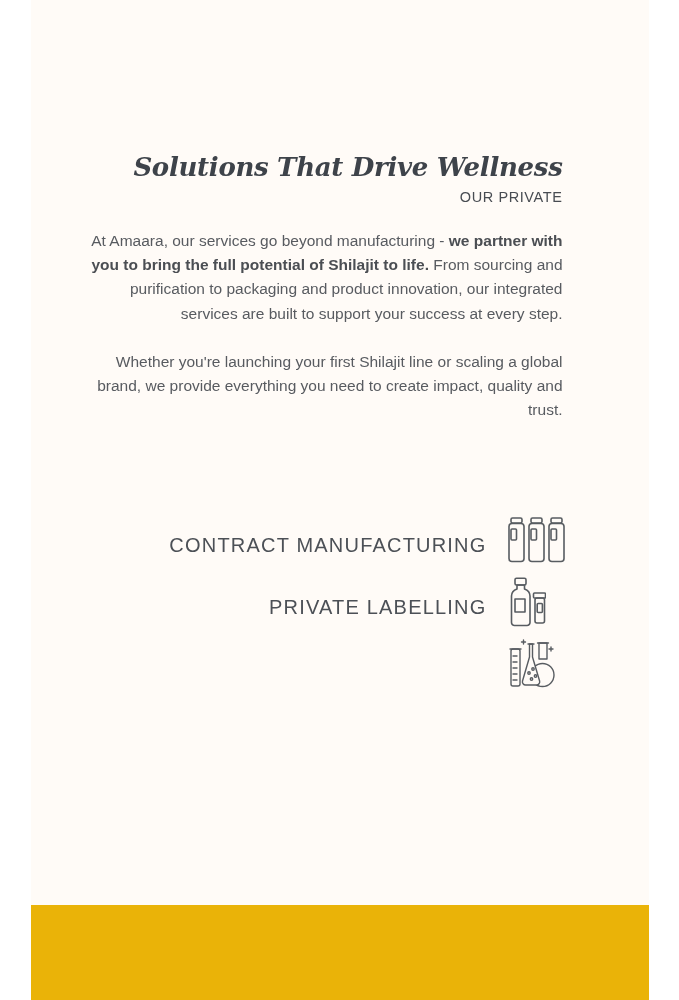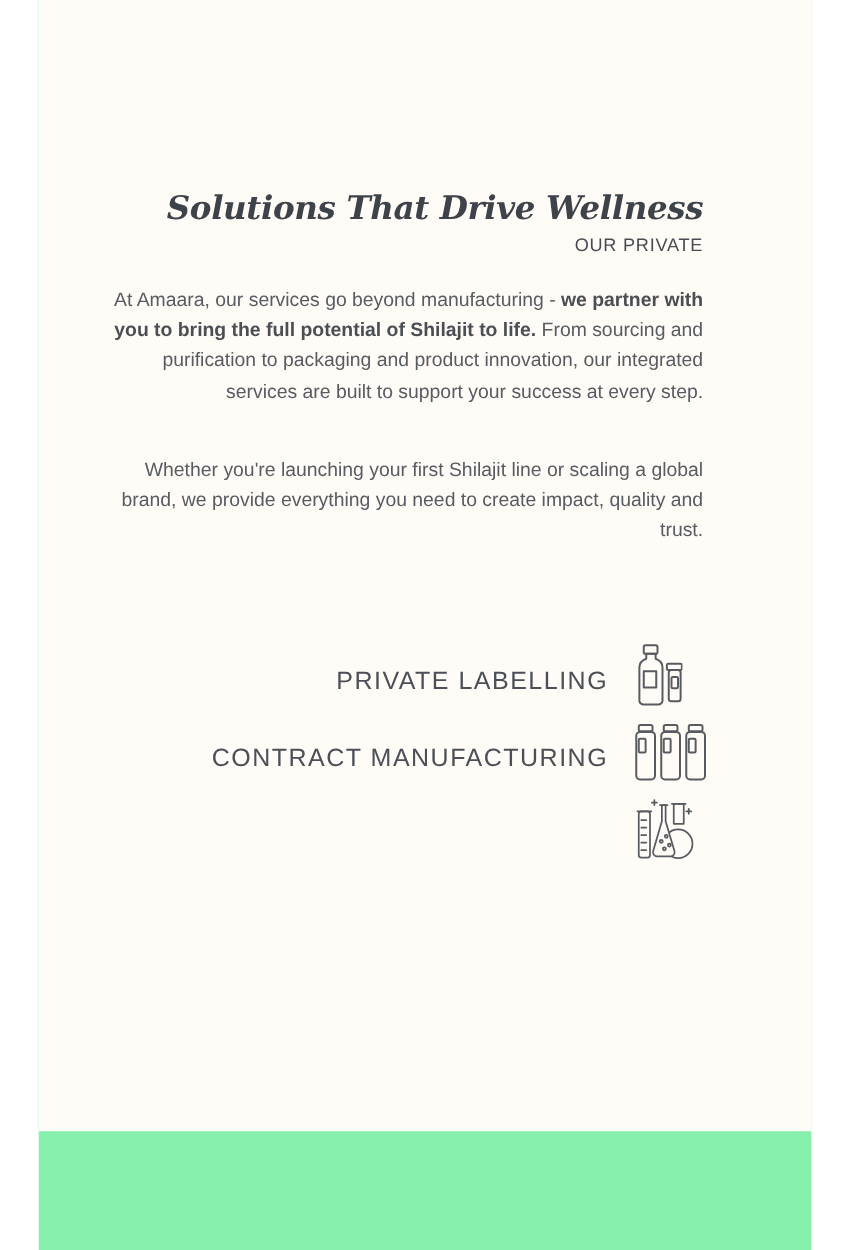--- a/index.html
+++ b/index.html
@@ -2,21 +2,21 @@
 <html><head>
 <meta charset="utf-8">
 <style>
   * { margin: 0; padding: 0; box-sizing: border-box; }
   html, body { background: #ffffff; }
   .page {
     position: relative;
     width: 618px;
     height: 1000px;
     margin: 0 auto;
-    background: #86efac;
+    background: #eab308;
     overflow: hidden;
     font-family: "Liberation Sans", sans-serif;
   }
   .cream-bg {
     position: absolute;
     top: 0; left: 0;
     width: 679px;
     height: 905px;
     background: #fffbf7;
   }
@@ -47,21 +47,21 @@
     position: absolute;
     right: 86px;
     width: 487px;
     text-align: right;
     font-size: 15.5px;
     line-height: 24.2px;
     color: #585b60;
   }
   .intro strong { font-weight: 700; color: #4b4e53; }
   .intro-1 { top: 229px; }
-  .intro-2 { top: 350px; margin-top: 15px; }
+  .intro-2 { top: 350px; }
   .services {
     position: absolute;
     top: 514px;
     right: 84px;
   }
   .service-row {
     display: flex;
     align-items: center;
     justify-content: flex-end;
     height: 62px;
@@ -91,52 +91,52 @@
   <h1 class="page-title">Solutions That Drive Wellness</h1>
   <div class="section-subtitle">OUR PRIVATE</div>
 
   <p class="intro intro-1"><span>At Amaara, our services go beyond manufacturing - </span><strong>we partner with you to bring the full potential of Shilajit to life.</strong><span> From sourcing and purification to packaging and product innovation, our integrated services are built to support your success at every step.</span></p>
 
   <p class="intro intro-2">Whether you're launching your first Shilajit line or scaling a global brand, we provide everything you need to create impact, quality and trust.</p>
 
   <div class="services">
 
     <div class="service-row">
-      <span class="service-label">PRIVATE LABELLING</span>
-      <span class="icon-box">
-        <svg width="38" height="50" viewBox="0 0 38 50" fill="none" stroke="#585c61" stroke-width="1.6" stroke-linejoin="round" stroke-linecap="round">
-          <rect x="7" y="1.2" width="11" height="6.8" rx="1.5"></rect>
-          <path d="M9 8 V12 C5 13.5 3.5 16 3.5 19 V45.5 a3 3 0 0 0 3 3 H19 a3 3 0 0 0 3 -3 V19 C22 16 20.5 13.5 16.5 12 V8 Z"></path>
-          <rect x="7" y="22" width="10" height="13"></rect>
-          <rect x="25.5" y="16" width="12" height="5" rx="1"></rect>
-          <rect x="27" y="21" width="9.5" height="25" rx="2"></rect>
-          <rect x="29.2" y="26.5" width="5.2" height="9" rx="1"></rect>
-        </svg>
-      </span>
-    </div>
-
-    <div class="service-row">
       <span class="service-label">CONTRACT MANUFACTURING</span>
       <span class="icon-box">
         <svg width="57" height="46" viewBox="0 0 57 46" fill="none" stroke="#585c61" stroke-width="1.6" stroke-linejoin="round" stroke-linecap="round">
           <g>
             <rect x="3" y="1" width="11" height="5" rx="1.5"></rect>
             <rect x="1" y="6.5" width="15" height="38" rx="3"></rect>
             <rect x="3" y="12" width="5.5" height="11" rx="1"></rect>
           </g>
           <g transform="translate(20,0)">
             <rect x="3" y="1" width="11" height="5" rx="1.5"></rect>
             <rect x="1" y="6.5" width="15" height="38" rx="3"></rect>
             <rect x="3" y="12" width="5.5" height="11" rx="1"></rect>
           </g>
           <g transform="translate(40,0)">
             <rect x="3" y="1" width="11" height="5" rx="1.5"></rect>
             <rect x="1" y="6.5" width="15" height="38" rx="3"></rect>
             <rect x="3" y="12" width="5.5" height="11" rx="1"></rect>
           </g>
+        </svg>
+      </span>
+    </div>
+
+    <div class="service-row">
+      <span class="service-label">PRIVATE LABELLING</span>
+      <span class="icon-box">
+        <svg width="38" height="50" viewBox="0 0 38 50" fill="none" stroke="#585c61" stroke-width="1.6" stroke-linejoin="round" stroke-linecap="round">
+          <rect x="7" y="1.2" width="11" height="6.8" rx="1.5"></rect>
+          <path d="M9 8 V12 C5 13.5 3.5 16 3.5 19 V45.5 a3 3 0 0 0 3 3 H19 a3 3 0 0 0 3 -3 V19 C22 16 20.5 13.5 16.5 12 V8 Z"></path>
+          <rect x="7" y="22" width="10" height="13"></rect>
+          <rect x="25.5" y="16" width="12" height="5" rx="1"></rect>
+          <rect x="27" y="21" width="9.5" height="25" rx="2"></rect>
+          <rect x="29.2" y="26.5" width="5.2" height="9" rx="1"></rect>
         </svg>
       </span>
     </div>
 
 
     <div class="service-row">
       <span class="icon-box">
         <svg width="47" height="54" viewBox="0 0 47 54" fill="none" stroke="#585c61" stroke-width="1.4" stroke-linejoin="round" stroke-linecap="round">
           <rect x="31" y="6" width="8" height="16" fill="#fffbf7"></rect>
           <line x1="29.5" y1="6" x2="40.5" y2="6"></line>

